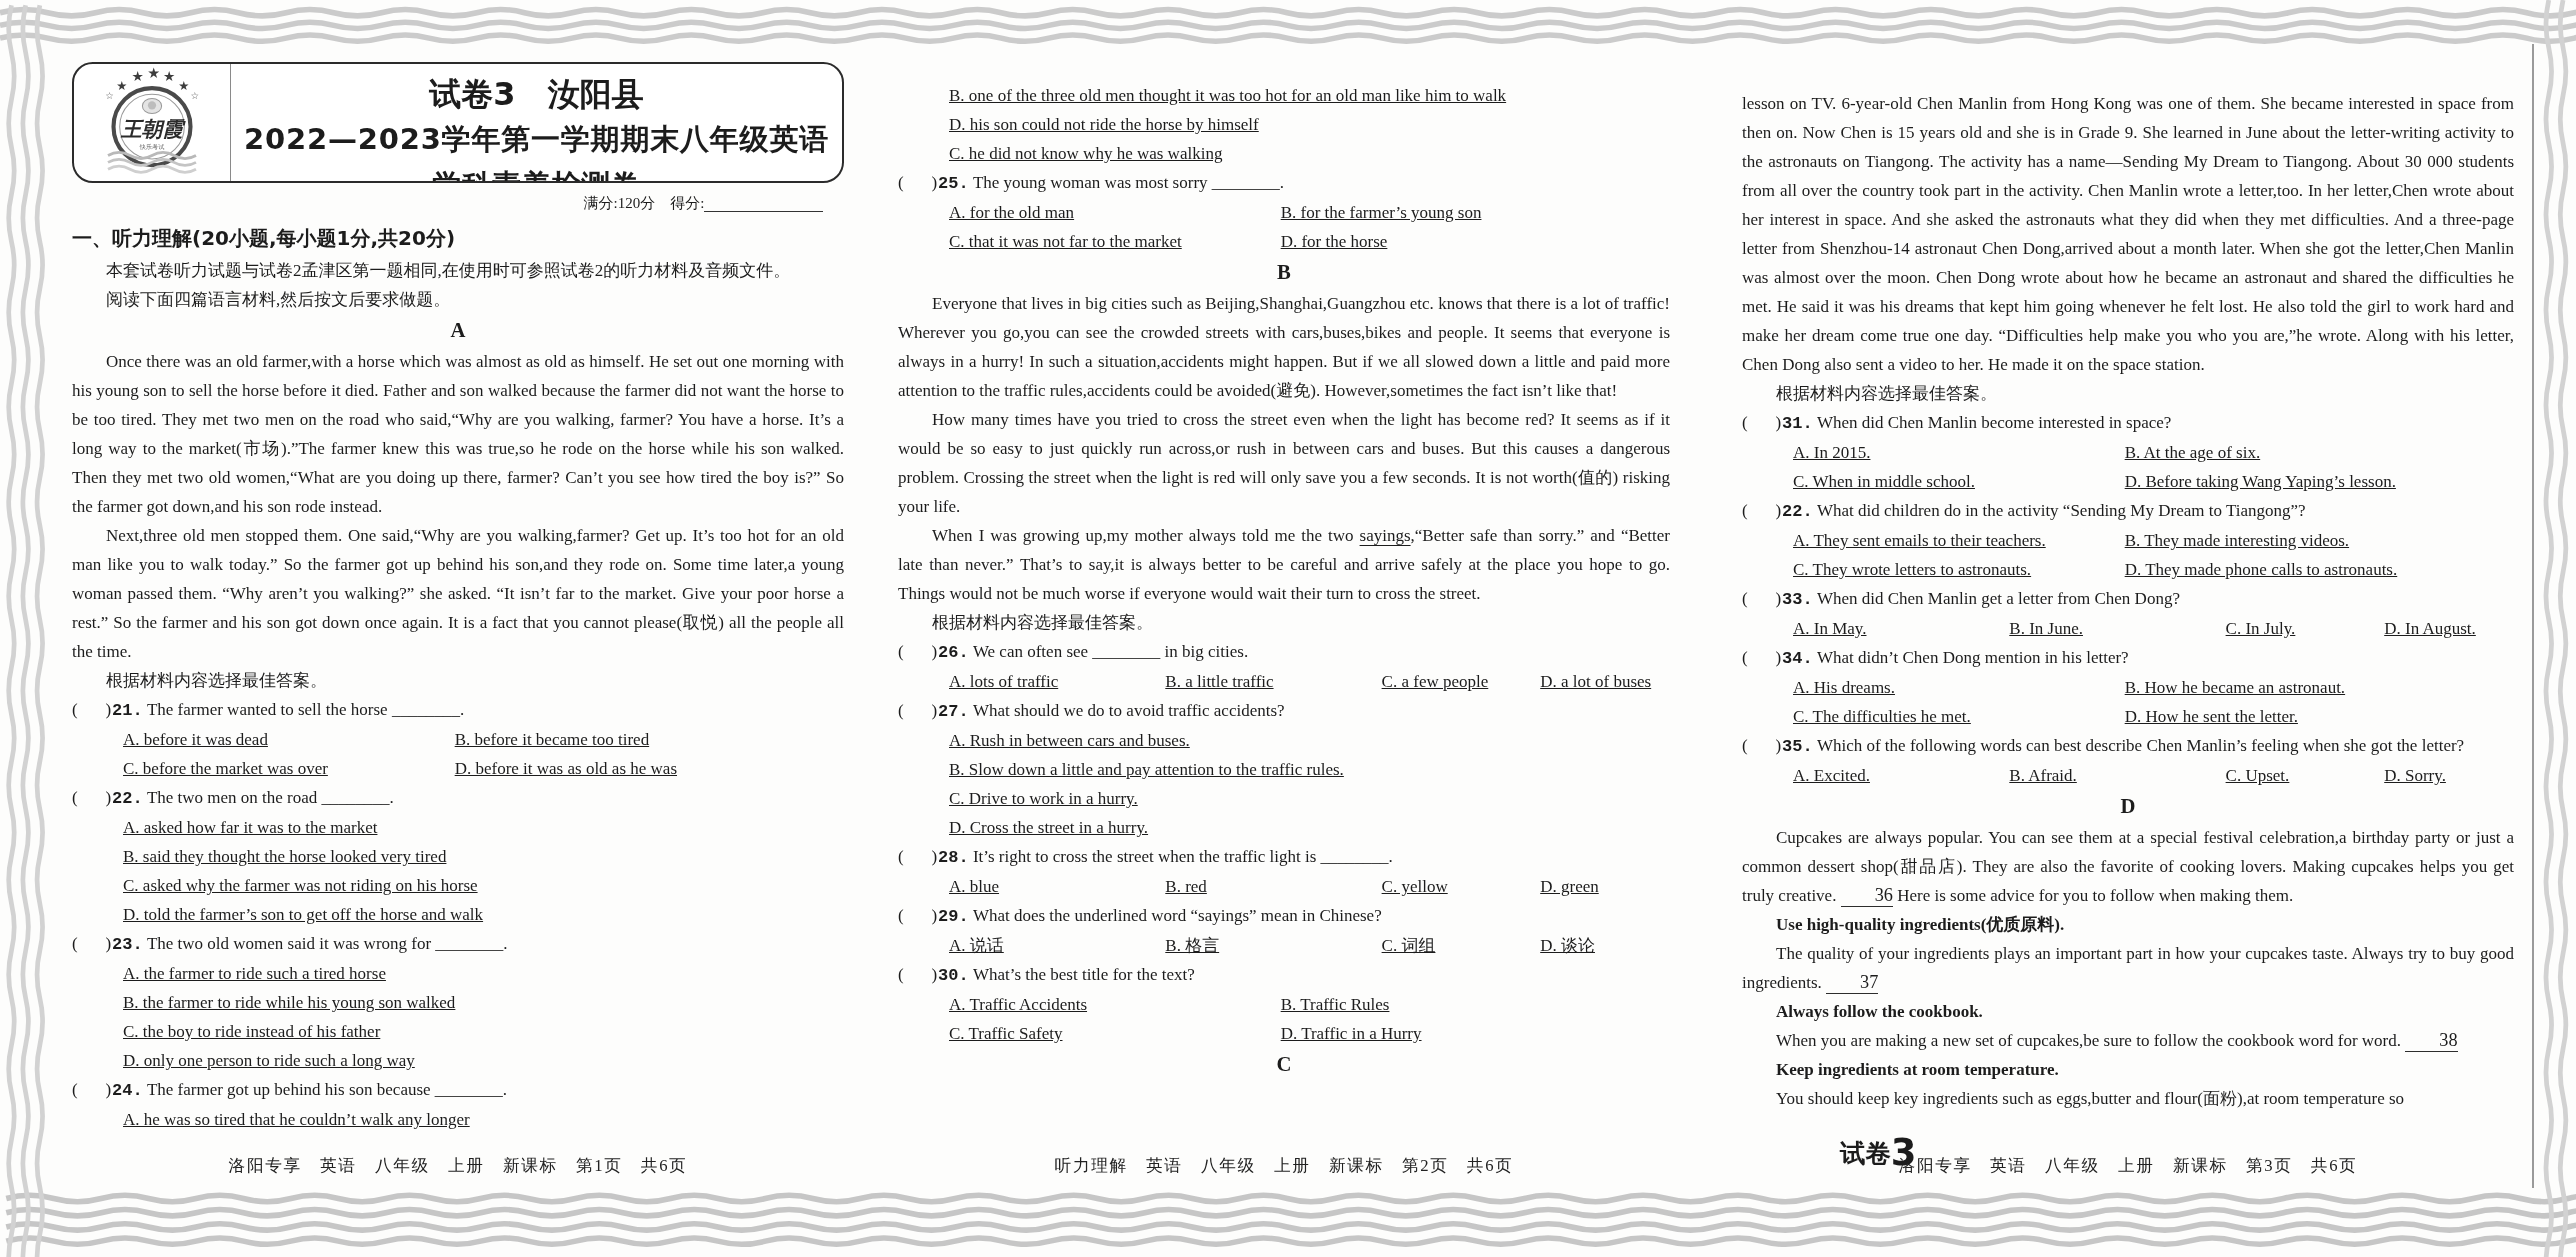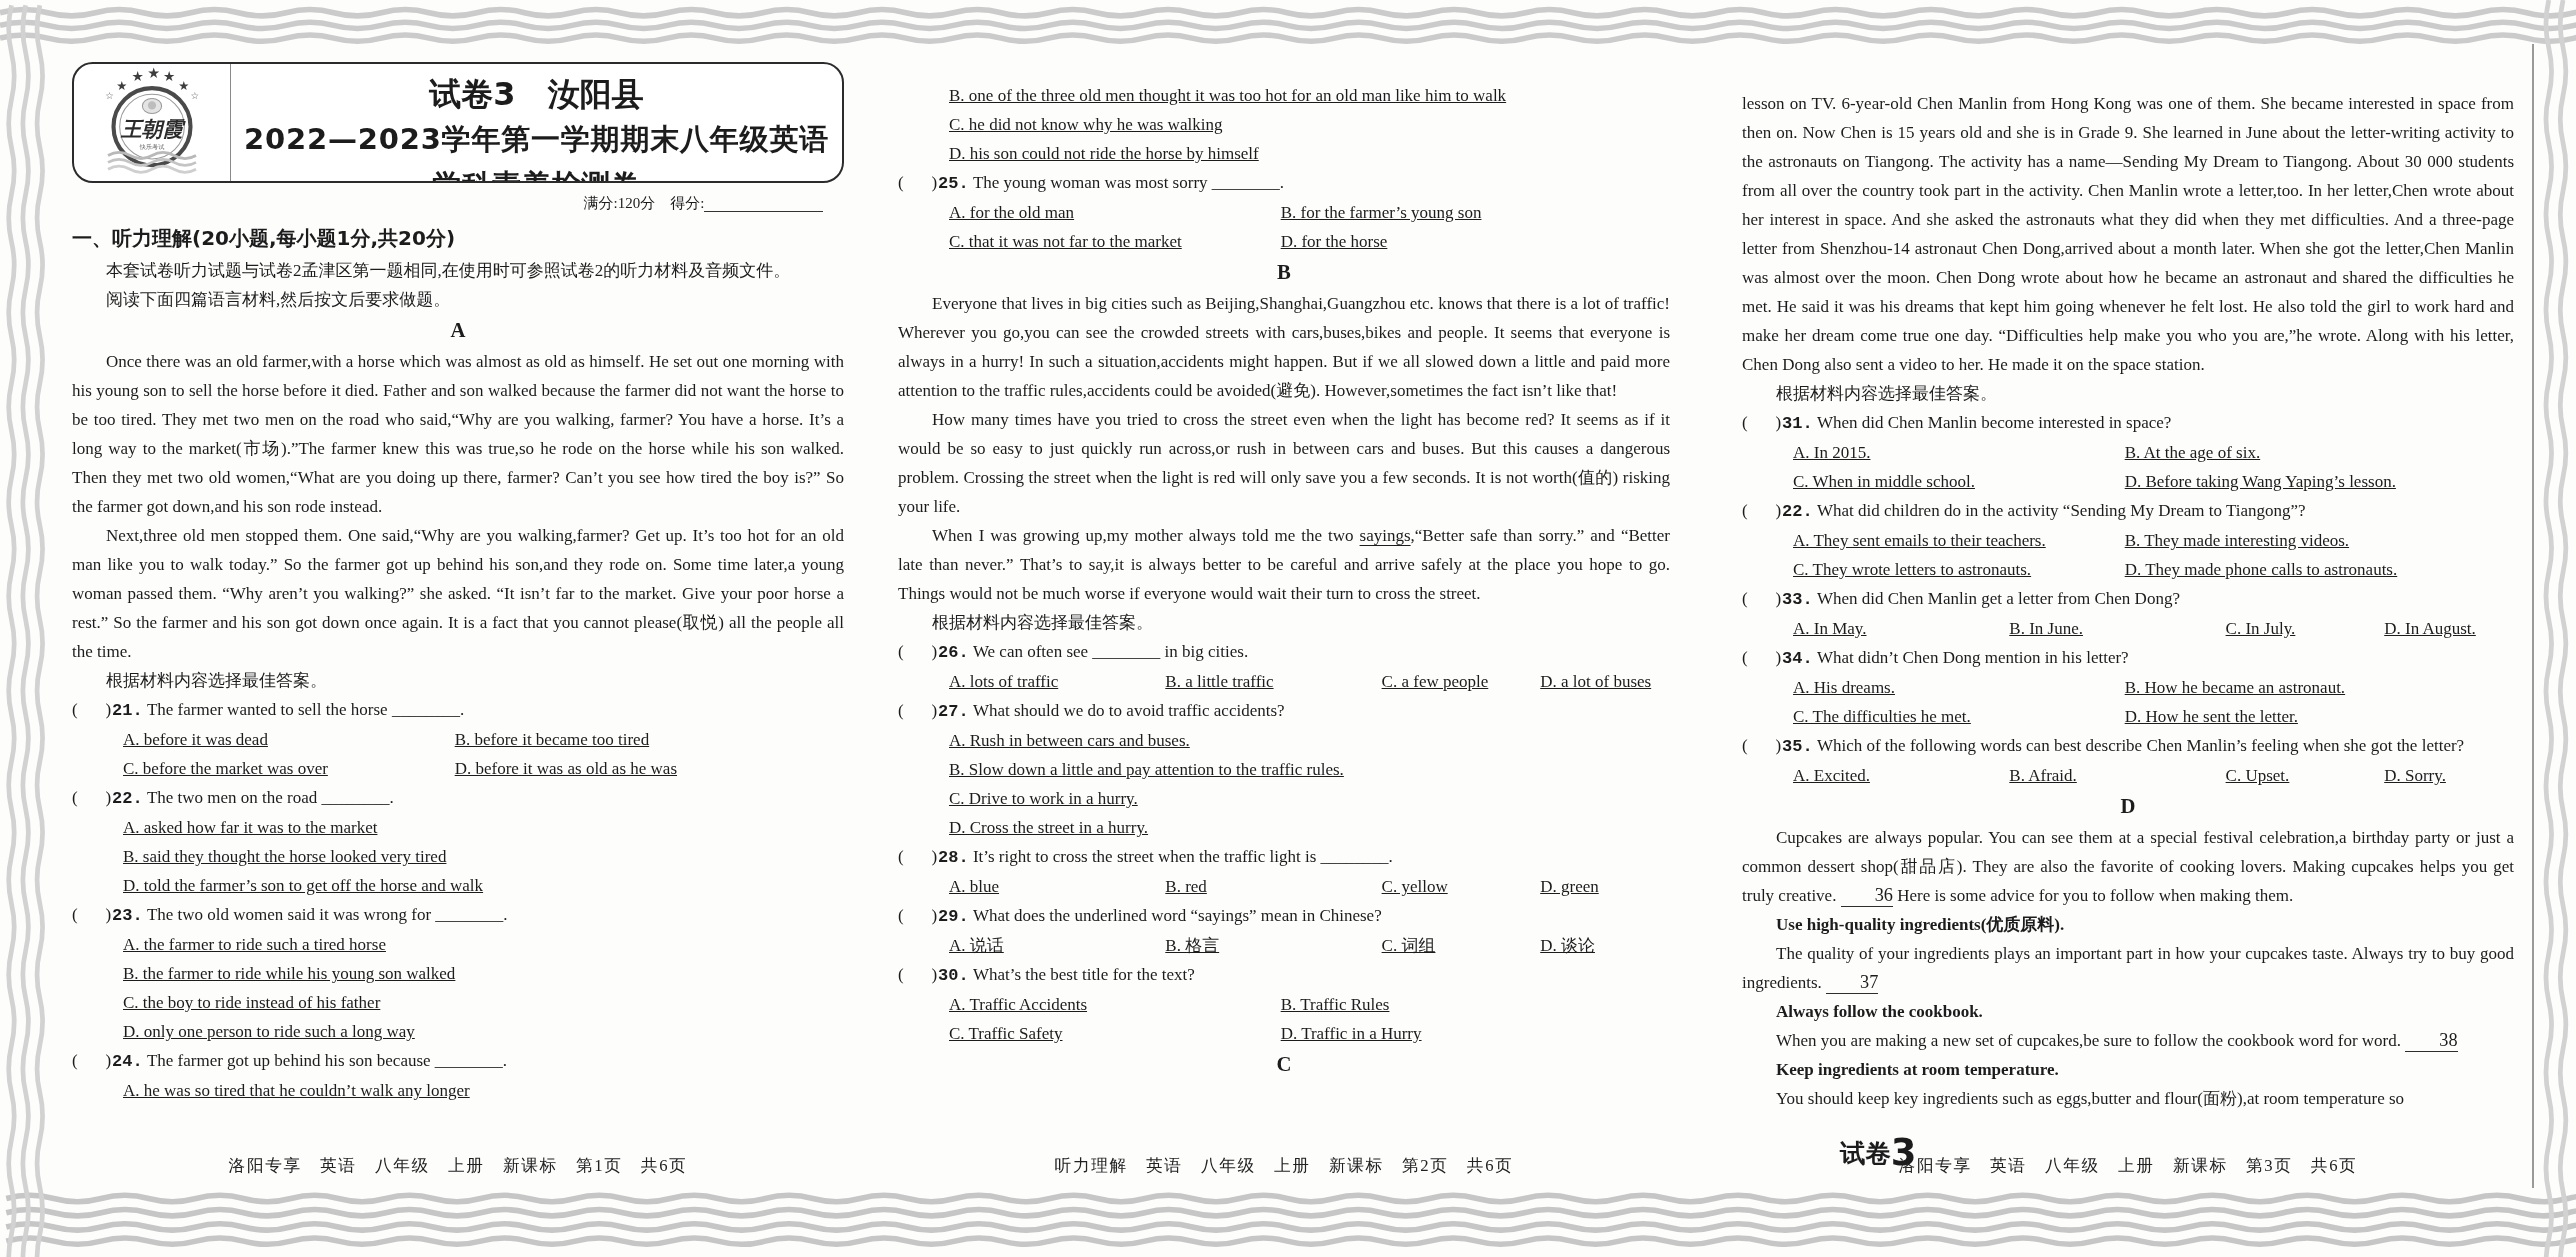--- a/index.html
+++ b/index.html
@@ -134,20 +134,21 @@
           <div class="opt">B. before it became too tired</div>
           <div class="opt">C. before the market was over</div>
           <div class="opt">D. before it was as old as he was</div>
         </div>
       </div>
     <div>
         <div class="q-stem"><span class="q-paren">(  )</span><span class="q-num">22.</span><span>&nbsp;The two men on the road ________.</span></div>
         <div class="opts list">
           <div class="opt">A. asked how far it was to the market</div>
           <div class="opt">B. said they thought the horse looked very tired</div>
+          <div class="opt">C. asked why the farmer was not riding on his horse</div>
           <div class="opt">D. told the farmer’s son to get off the horse and walk</div>
         </div>
       </div>
     <div>
         <div class="q-stem"><span class="q-paren">(  )</span><span class="q-num">23.</span><span>&nbsp;The two old women said it was wrong for ________.</span></div>
         <div class="opts list">
           <div class="opt">A. the farmer to ride such a tired horse</div>
           <div class="opt">B. the farmer to ride while his young son walked</div>
           <div class="opt">C. the boy to ride instead of his father</div>
           <div class="opt">D. only one person to ride such a long way</div>
@@ -158,22 +159,22 @@
         <div class="opts list">
           <div class="opt">A. he was so tired that he couldn’t walk any longer</div>
         </div>
       </div>
   </div>
 
   <div class="col col2">
     <div>
         <div class="opts list">
           <div class="opt">B. one of the three old men thought it was too hot for an old man like him to walk</div>
+          <div class="opt">D. his son could not ride the horse by himself</div>
           <div class="opt">C. he did not know why he was walking</div>
-          <div class="opt">D. his son could not ride the horse by himself</div>
         </div>
       </div>
     <div>
         <div class="q-stem"><span class="q-paren">(  )</span><span class="q-num">25.</span><span>&nbsp;The young woman was most sorry ________.</span></div>
         <div class="opts grid2">
           <div class="opt">A. for the old man</div>
           <div class="opt">B. for the farmer’s young son</div>
           <div class="opt">C. that it was not far to the market</div>
           <div class="opt">D. for the horse</div>
         </div>

